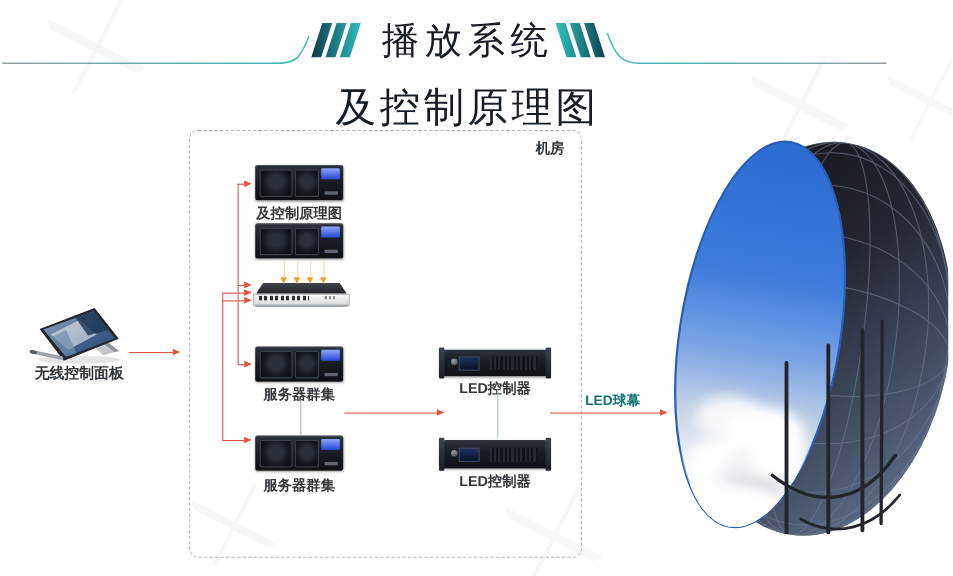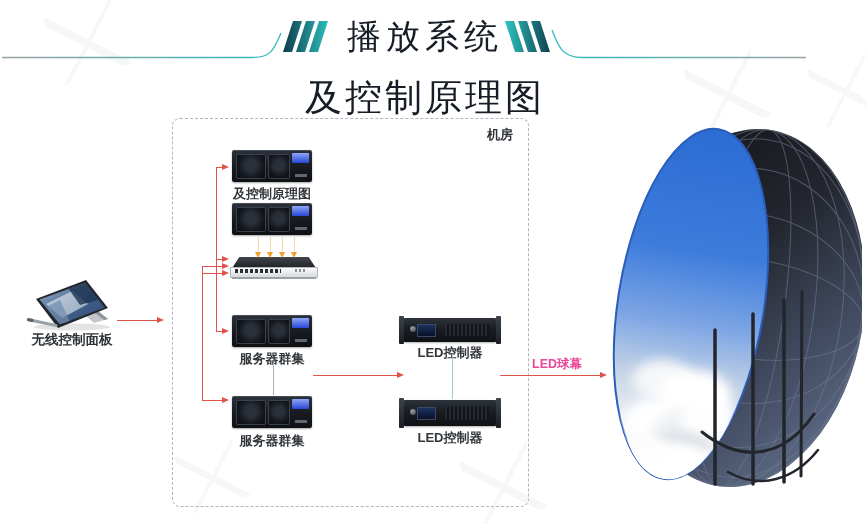--- a/index.html
+++ b/index.html
@@ -58,21 +58,21 @@
        background:repeating-linear-gradient(90deg,#262b33 0 2px,#10131a 2px 4px);}
   
   .ln{position:absolute;background:#e1534a;}
   .ah-r{position:absolute;width:0;height:0;border-top:3.5px solid transparent;
         border-bottom:3.5px solid transparent;border-left:7px solid #e1534a;}
   .yln{position:absolute;width:1px;background:#f3d9a6;}
   .ah-dy{position:absolute;width:0;height:0;border-left:3.5px solid transparent;
         border-right:3.5px solid transparent;border-top:6px solid #efa02f;}
   .gln{position:absolute;width:1px;}
   #dome-label{position:absolute;left:517px;top:356px;width:80px;text-align:center;
-        font-size:12.5px;font-weight:bold;color:#ec4899;}
+        font-size:12.5px;font-weight:bold;color:#0f766e;}
   #panel-label{position:absolute;left:12px;top:331px;width:120px;text-align:center;
         font-size:13.5px;font-weight:bold;color:#2e3338;}
   svg{display:block;}
 </style>
 </head>
 <body>
 
 <div id="canvas">
 
   <div class="wm" style="left:52px;top:6px;width:70px;height:70px;"></div>

